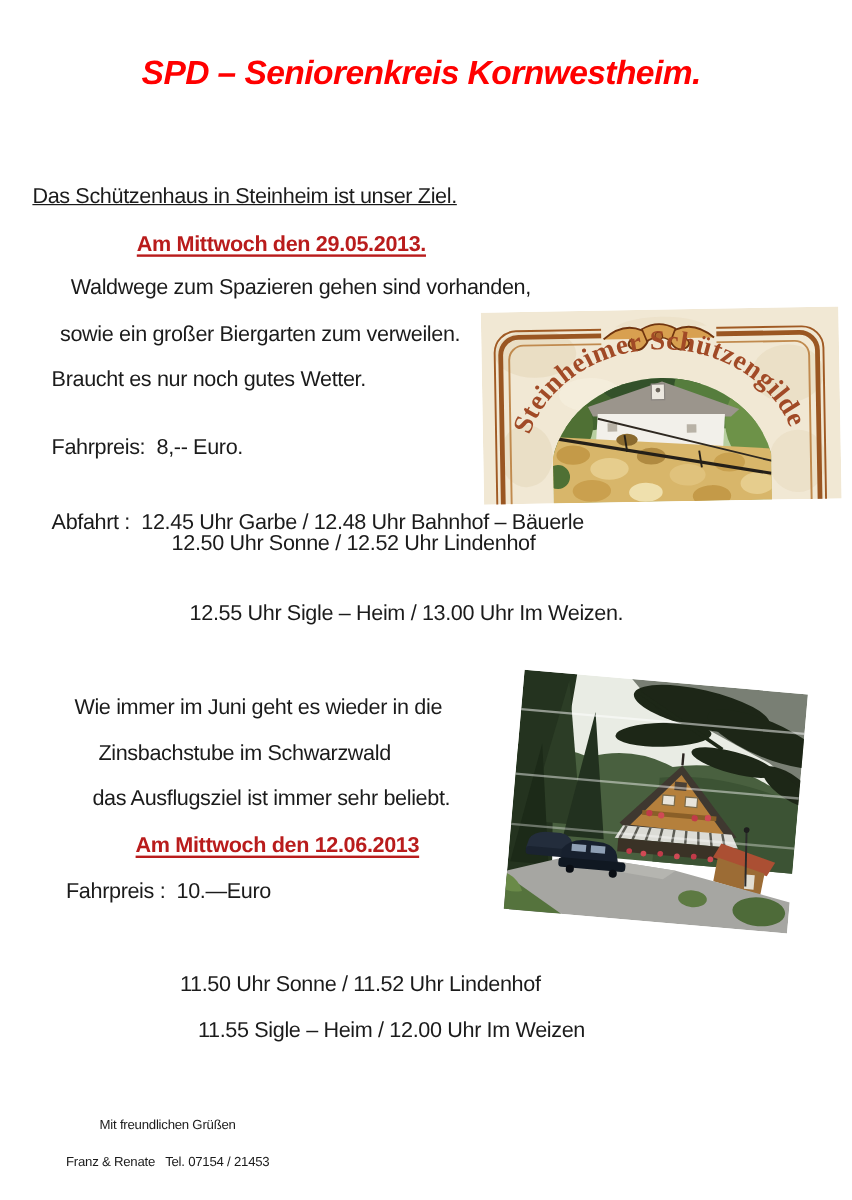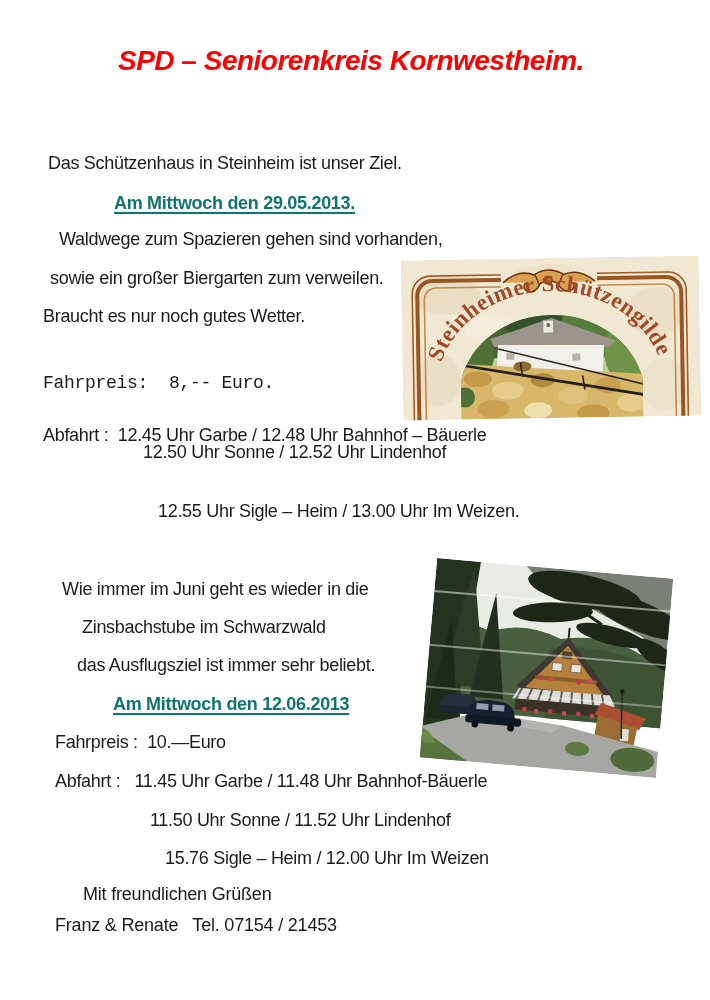--- a/index.html
+++ b/index.html
@@ -23,66 +23,65 @@
   .title{
     position:absolute;
     left:118px;top:44px;
     font-size:28px;line-height:34px;
     font-weight:700;font-style:italic;
     letter-spacing:-0.5px;
     color:#ff0000;
     white-space:pre;
   }
   .red-heading{
-    color:#0f766e;
+    color:#b91c1c;
     font-weight:700;
     text-decoration:underline;
     text-decoration-thickness:2px;
     text-underline-offset:3px;
   }
   .small{
-    font-size:18px;line-height:18px;letter-spacing:-0.2px;
+    font-size:11px;line-height:18px;letter-spacing:-0.2px;margin-top:44px;
   }
   .img-wrap{position:absolute;}
   .sign-wrap{left:402px;top:258px;width:298px;height:160px;transform:rotate(-1deg);transform-origin:center;}
   .photo-wrap{left:428px;top:568px;width:237px;height:200px;transform:rotate(5deg);transform-origin:center;}
   svg{display:block;}
   .arch-text{
     font-family:"Liberation Serif","DejaVu Serif",serif;
     font-weight:700;
     font-size:23px;
     fill:#a14a26;
     letter-spacing:0.5px;
   }
 </style>
 </head>
 <body>
 
 <div class="page">
 
   <div class="title">SPD – Seniorenkreis Kornwestheim.</div>
 
-  <div class="line" style="left:48px;top:152px;">Das Schützenhaus in Steinheim ist unser Ziel.</div>
+  <div class="line" style="left:27px;top:152px;text-decoration:underline;">Das Schützenhaus in Steinheim ist unser Ziel.</div>
   <div class="line red-heading" style="left:114px;top:192px;">Am Mittwoch den 29.05.2013.</div>
   <div class="line" style="left:43px;top:228px;margin-left:16px;">Waldwege zum Spazieren gehen sind vorhanden,</div>
   <div class="line" style="left:50px;top:267px;">sowie ein großer Biergarten zum verweilen.</div>
   <div class="line" style="left:43px;top:305px;">Braucht es nur noch gutes Wetter.</div>
-  <div class="line" style="left:43px;top:372px;font-family:Liberation Mono, monospace;">Fahrpreis:  8,-- Euro.</div>
+  <div class="line" style="left:43px;top:361px;">Fahrpreis:  8,-- Euro.</div>
   <div class="line" style="left:43px;top:424px;">Abfahrt :  12.45 Uhr Garbe / 12.48 Uhr Bahnhof – Bäuerle</div>
   <div class="line" style="left:143px;top:441px;">12.50 Uhr Sonne / 12.52 Uhr Lindenhof</div>
   <div class="line" style="left:158px;top:500px;">12.55 Uhr Sigle – Heim / 13.00 Uhr Im Weizen.</div>
 
   <div class="line" style="left:82px;top:616px;">Zinsbachstube im Schwarzwald</div>
   <div class="line" style="left:62px;top:578px;">Wie immer im Juni geht es wieder in die</div>
   <div class="line" style="left:77px;top:654px;">das Ausflugsziel ist immer sehr beliebt.</div>
   <div class="line red-heading" style="left:113px;top:693px;">Am Mittwoch den 12.06.2013</div>
   <div class="line" style="left:55px;top:731px;">Fahrpreis :  10.—Euro</div>
-  <div class="line" style="left:55px;top:770px;">Abfahrt :   11.45 Uhr Garbe / 11.48 Uhr Bahnhof-Bäuerle</div>
   <div class="line" style="left:150px;top:809px;">11.50 Uhr Sonne / 11.52 Uhr Lindenhof</div>
-  <div class="line" style="left:165px;top:847px;">15.76 Sigle – Heim / 12.00 Uhr Im Weizen</div>
+  <div class="line" style="left:165px;top:847px;">11.55 Sigle – Heim / 12.00 Uhr Im Weizen</div>
 
   <div class="line small" style="left:83px;top:885px;">Mit freundlichen Grüßen</div>
   <div class="line small" style="left:55px;top:916px;text-align:right;">Franz &amp; Renate   Tel. 07154 / 21453</div>
 
   <div class="img-wrap sign-wrap">
     <svg width="298" height="160" viewBox="0 0 298 160">
       <defs>
         <clipPath id="signClip">
             <rect x="0" y="0" width="298" height="160"></rect>
           </clipPath>

